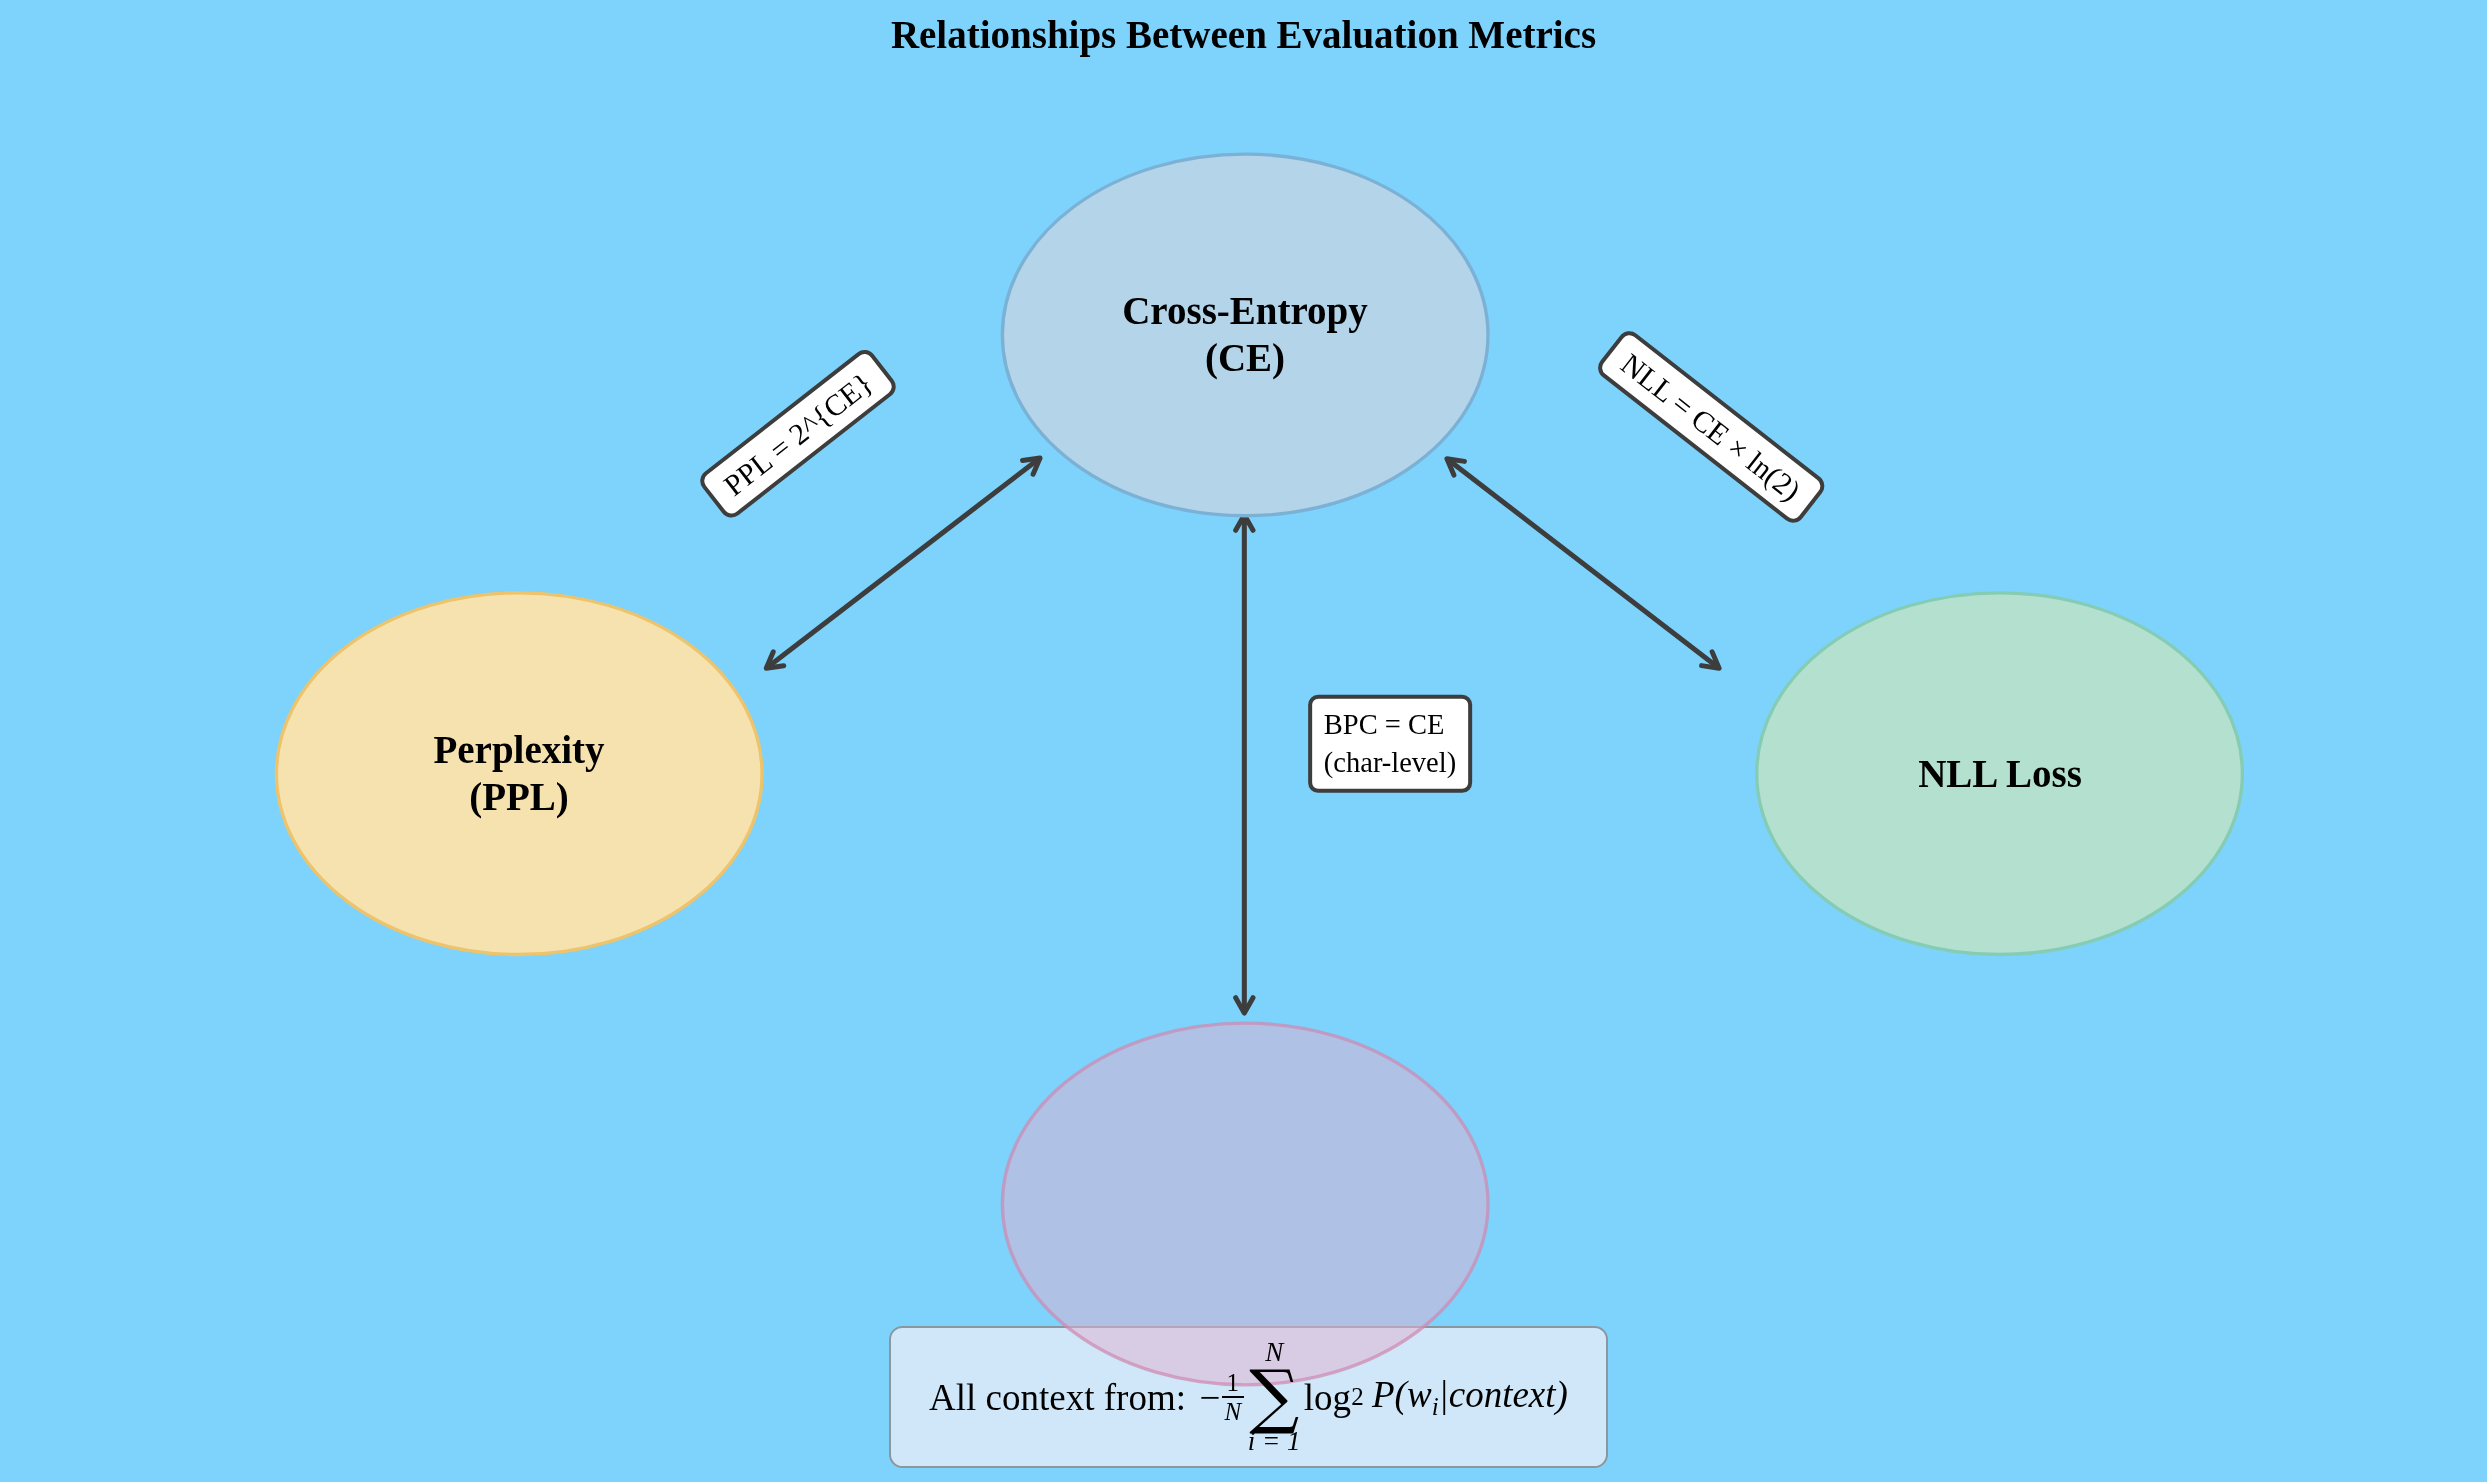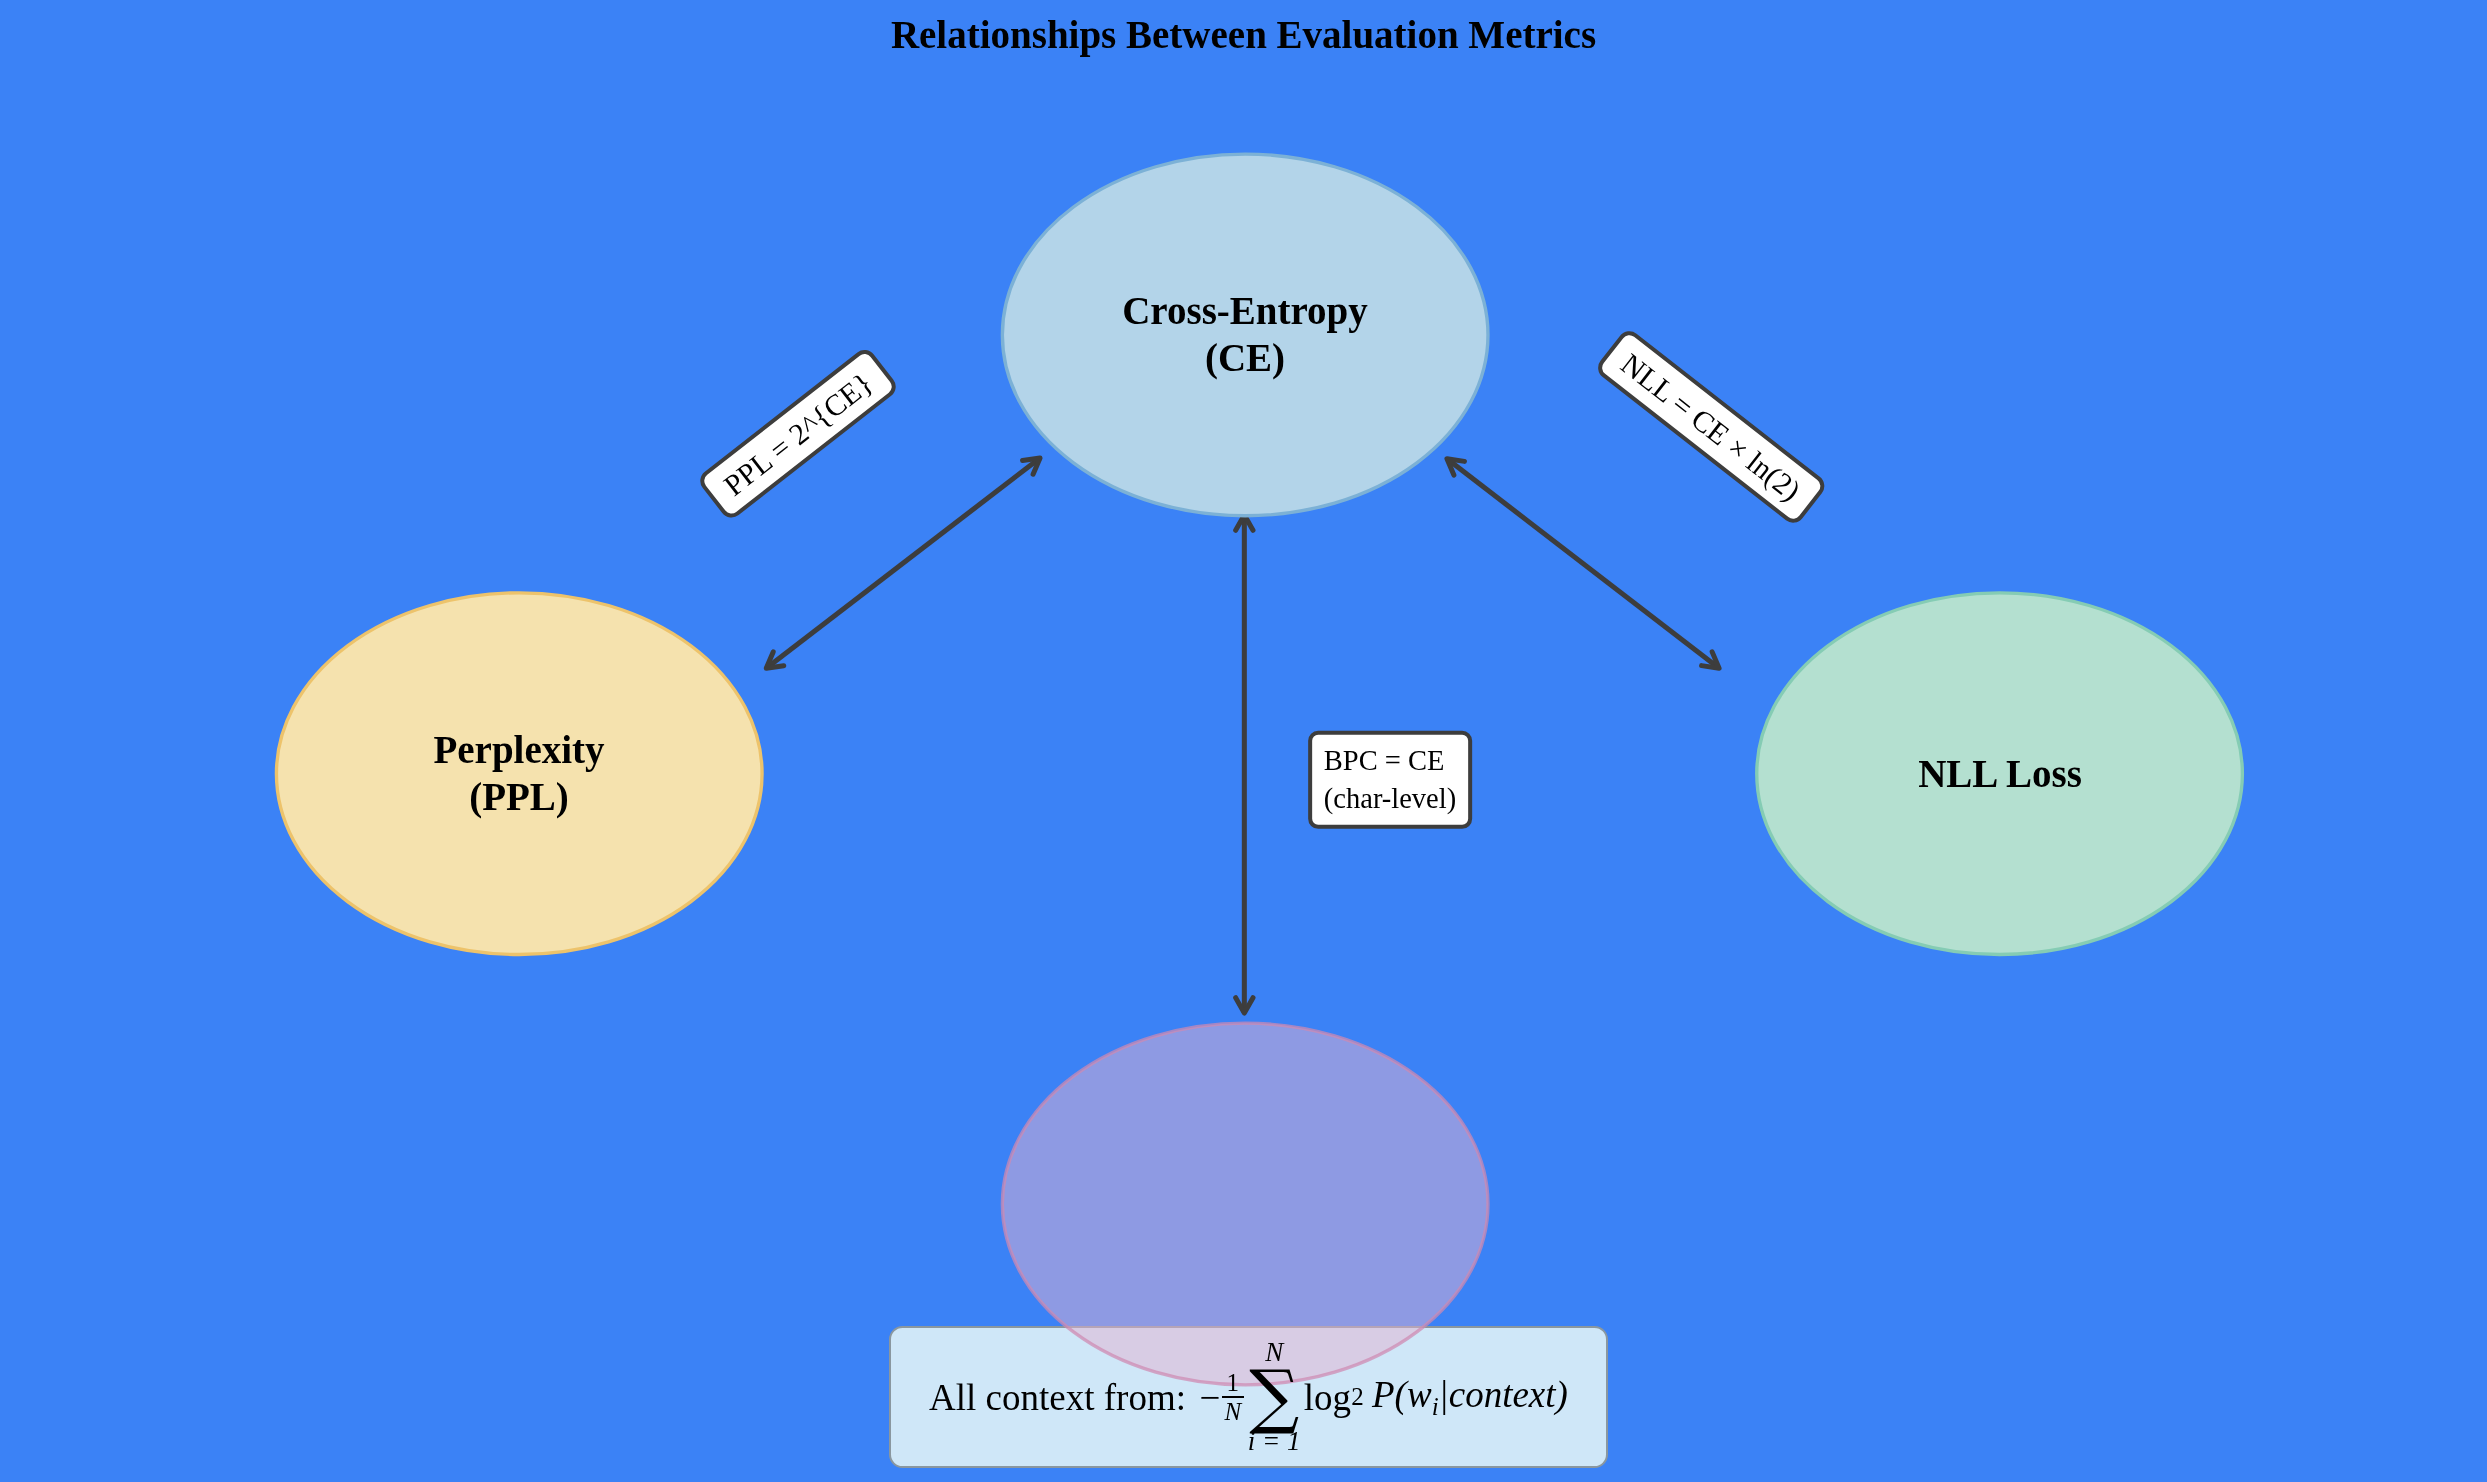--- a/index.html
+++ b/index.html
@@ -1,37 +1,37 @@
 <!DOCTYPE html>
 <html style="font-size:13.4px"><head>
 <meta charset="utf-8">
 <style>
   html,body { margin:0; padding:0; background:#ffffff; }
   body { width:2487px; height:1482px; font-family:"Liberation Serif", serif; color:#000; }
-  .canvas { position:absolute; left:0; top:0; width:2487px; height:1482px; background:#3b82f6; overflow:hidden; }
+  .canvas { position:absolute; left:0; top:0; width:2487px; height:1482px; background:#7dd3fc; overflow:hidden; }
 
   .title { position:absolute; left:0; top:11.7px; width:2487px; text-align:center;
            font-size:39px; font-weight:bold; z-index:3; }
 
   svg.layer { position:absolute; left:0; top:0; z-index:2; }
 
   .node-label { position:absolute; display:flex; flex-direction:column; align-items:center;
                 justify-content:center; text-align:center; font-weight:bold; font-size:39px;
                 line-height:1.2; z-index:3; }
   .nl-ce  { left:1002px; top:154px;  width:486px; height:362px; }
   .nl-ppl { left:276px;  top:593px;  width:486px; height:362px; }
   .nl-nll { left:1757px; top:593px;  width:486px; height:362px; }
   .nl-bpc { left:1002px; top:1023px; width:486px; height:362px; padding-bottom:22px; box-sizing:border-box; }
 
   .edge-label { position:absolute; background:#ffffff; border:4.2px solid #3d3d3d;
                 border-radius:11.7px; padding:6.7px 15px; font-size:30px; white-space:nowrap;
                 z-index:3; transform-origin:center; }
   .el-ppl { left:798px;  top:434px; transform:translate(-50%,-50%) rotate(-38deg); }
   .el-nll { left:1711px; top:427px; transform:translate(-50%,-50%) rotate(38deg); }
-  .el-bpc { left:1390px; top:780px; transform:translate(-50%,-50%); font-size:28.5px;
+  .el-bpc { left:1390px; top:744px; transform:translate(-50%,-50%); font-size:28.5px;
             line-height:1.35; padding:6.7px 11.7px; text-align:left; border-radius:10px; }
   .el-bpc .line { display:block; }
 
   .formula-box { position:absolute; left:889px; top:1326px; width:719px; height:142px;
                  border:2.5px solid #8a979f; border-radius:13.4px; box-sizing:border-box; z-index:1; }
 
   .formula { position:absolute; left:889px; top:1326px; width:719px; height:142px;
              display:flex; flex-direction:row; align-items:center; justify-content:center;
              font-size:37px; z-index:4; }
   .f-prefix { margin-right:13.4px; }

